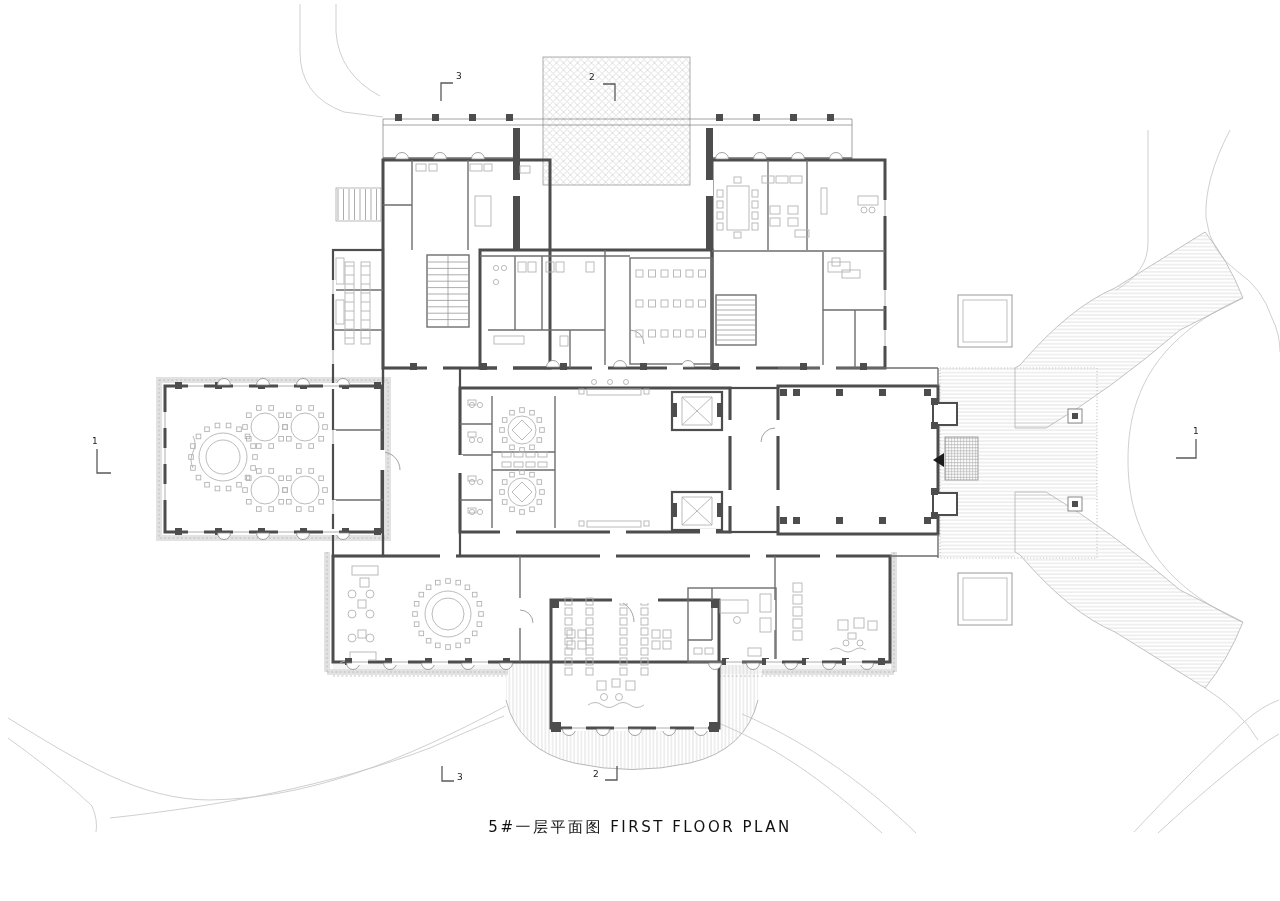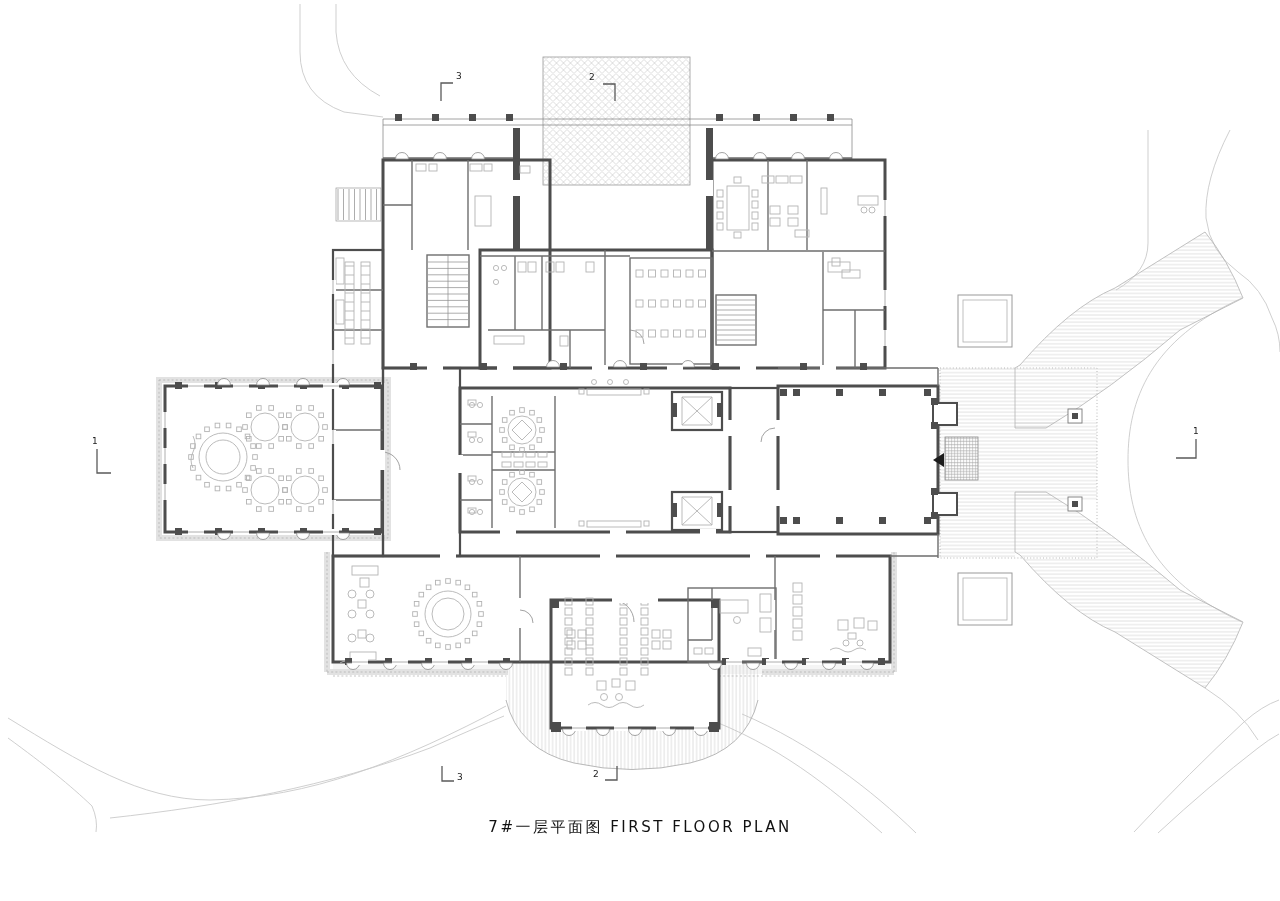--- a/index.html
+++ b/index.html
@@ -678,15 +678,15 @@
 
   <path d="M944,453 L944,467 L933,460 Z" fill="#1c1c1c"></path>
 </svg>
 
 <div class="overlay-text marker-num" style="left:456px;top:72px">3</div>
 <div class="overlay-text marker-num" style="left:589px;top:73px">2</div>
 <div class="overlay-text marker-num" style="left:92px;top:437px">1</div>
 <div class="overlay-text marker-num" style="left:1193px;top:427px">1</div>
 <div class="overlay-text marker-num" style="left:457px;top:773px">3</div>
 <div class="overlay-text marker-num" style="left:593px;top:770px">2</div>
-<div id="title" class="overlay-text">7#一层平面图 FIRST FLOOR PLAN</div>
+<div id="title" class="overlay-text">5#一层平面图 FIRST FLOOR PLAN</div>
 
 </div>
 
 </body></html>

